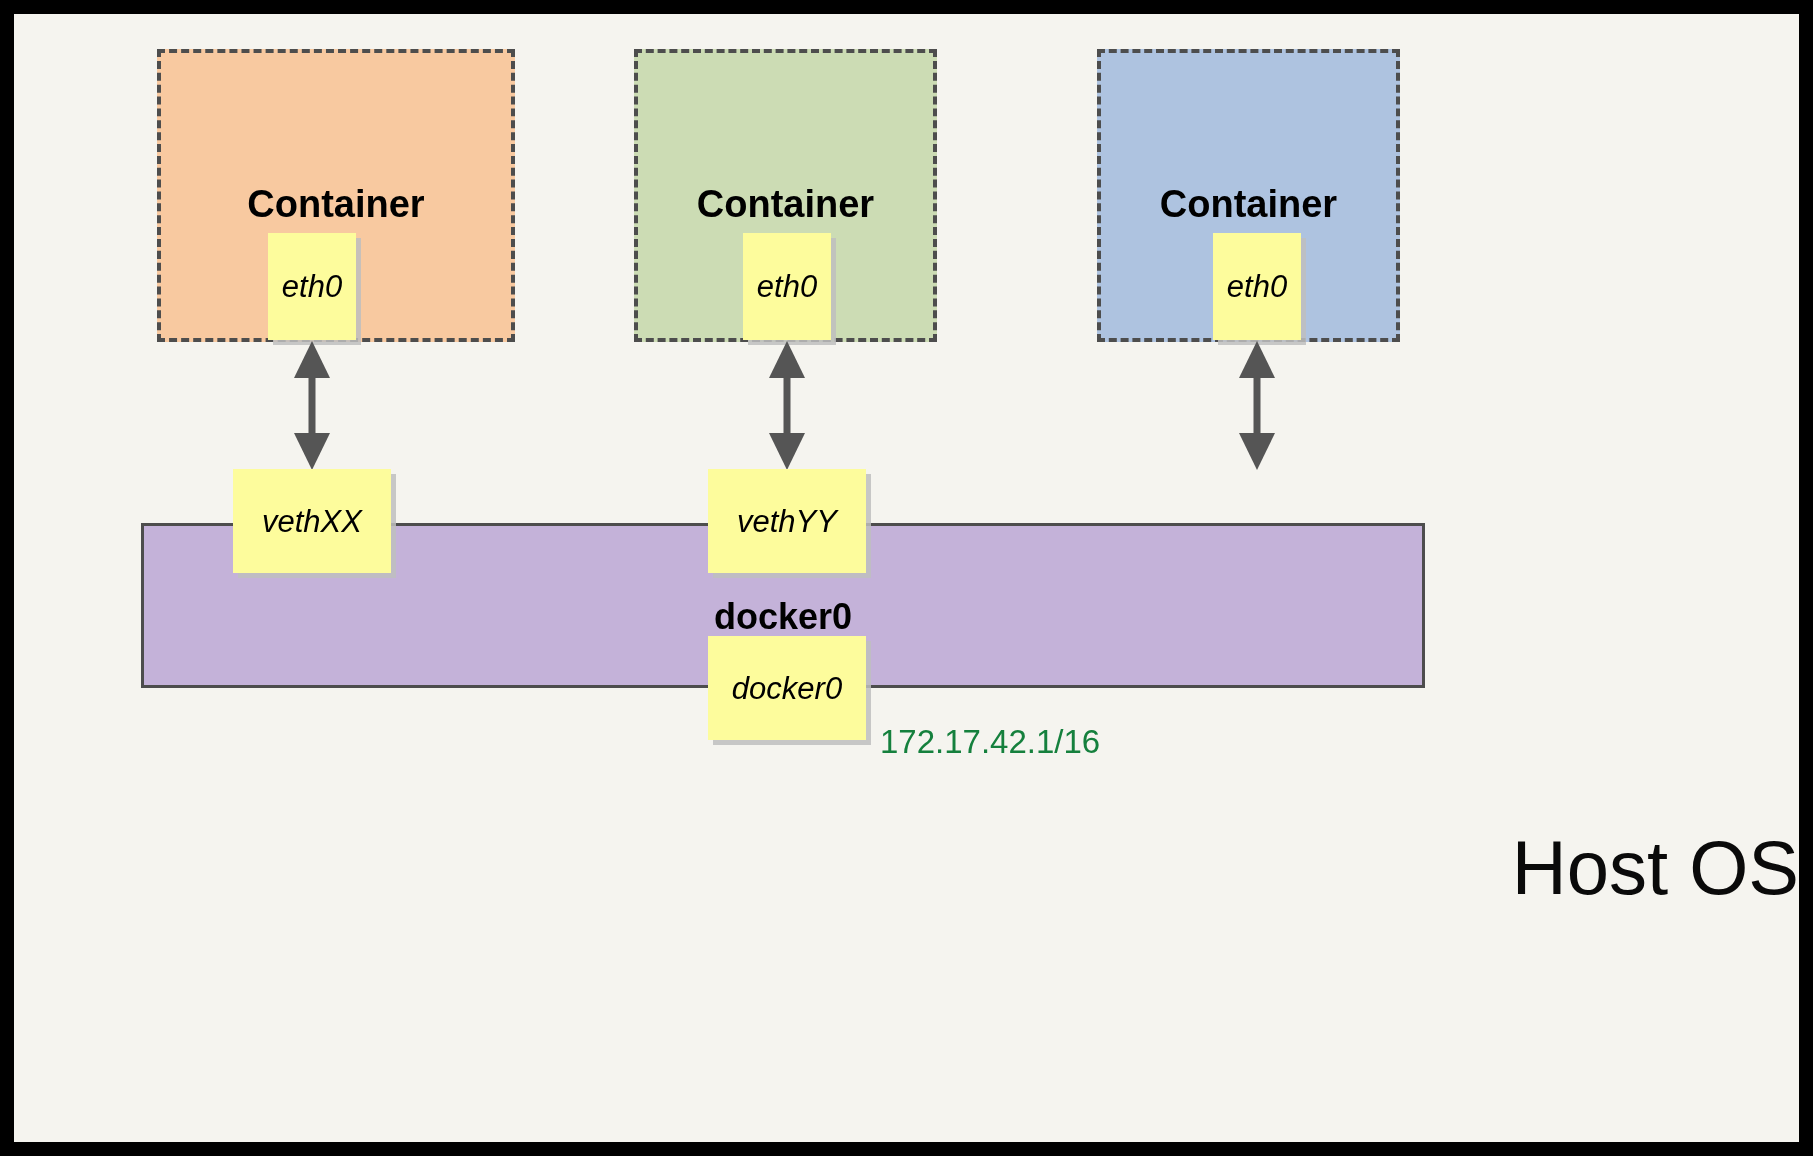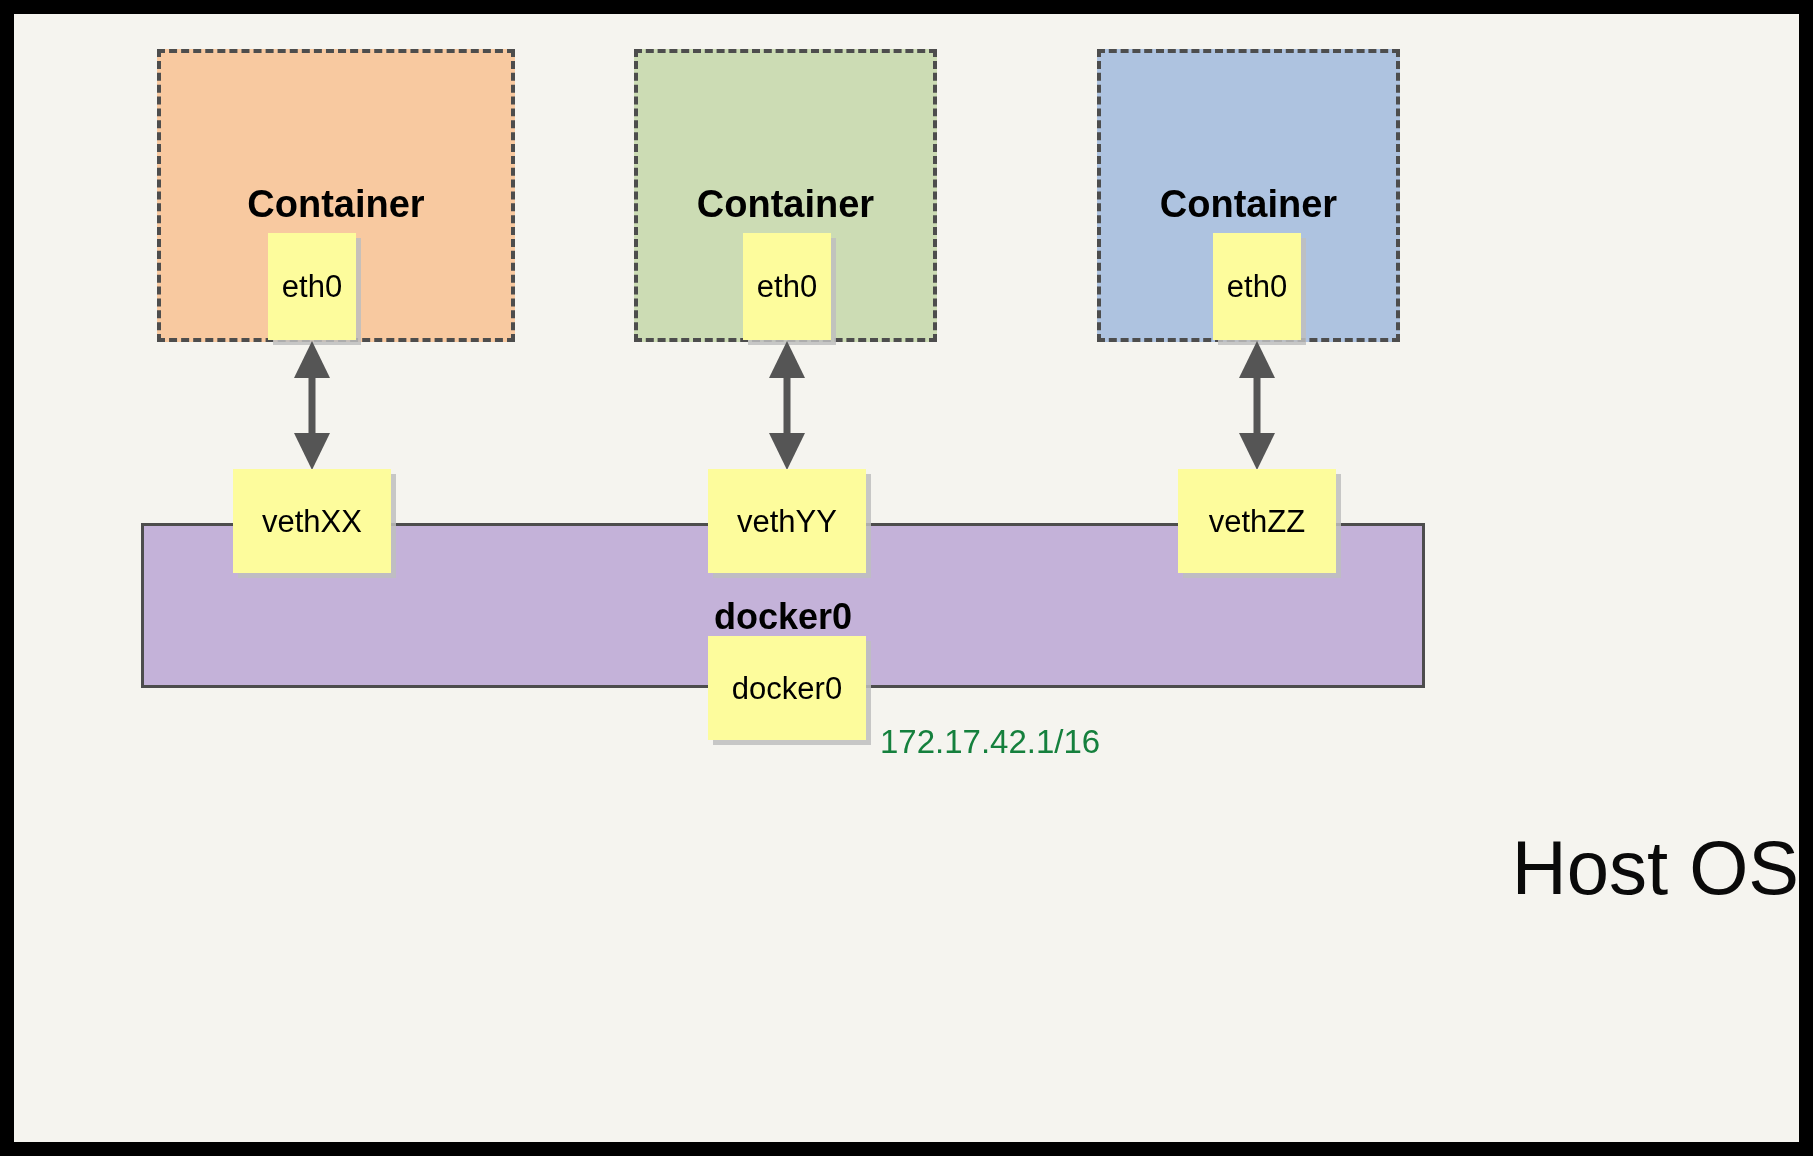--- a/index.html
+++ b/index.html
@@ -53,20 +53,21 @@
 
   
   .yellow-box {
     position: absolute;
     box-sizing: border-box;
     background: #fdfc9c;
     box-shadow: 5px 5px 0 0 rgba(190,190,190,0.85);
     display: flex;
     align-items: center;
     justify-content: center;
+    font-style: italic;
   }
   .yellow-box > span {
     font-size: 31px;
     color: #000000;
     line-height: 1;
     white-space: nowrap;
   }
 
   
   #docker-bar {
@@ -161,23 +162,20 @@
     </svg>
 
     <div class="yellow-box" style="left:694px; top:455px; width:158px; height:104px;">
       <span>vethYY</span>
     </div>
 
     <div class="yellow-box" style="left:219px; top:455px; width:158px; height:104px;">
       <span>vethXX</span>
     </div>
 
-    <div class="yellow-box" style="left:1164px; top:455px; width:158px; height:104px;">
-      <span>vethZZ</span>
-    </div>
 
     <div class="yellow-box" style="left:694px; top:622px; width:158px; height:104px;">
       <span>docker0</span>
     </div>
 
     <div id="ip-label" style="left:866px; top:709px;">172.17.42.1/16</div>
 
     <div id="host-os" style="top:810px;">Host OS</div>
 
   </div>

